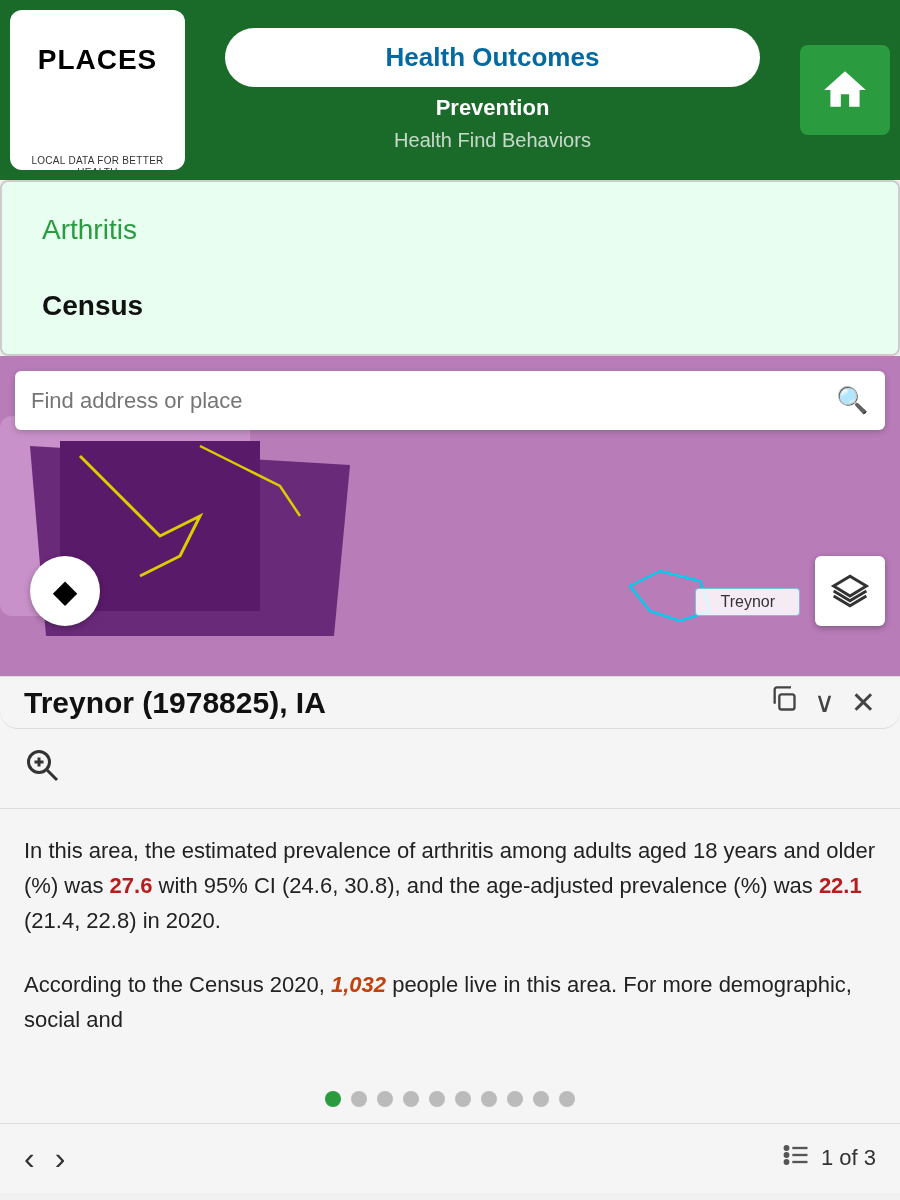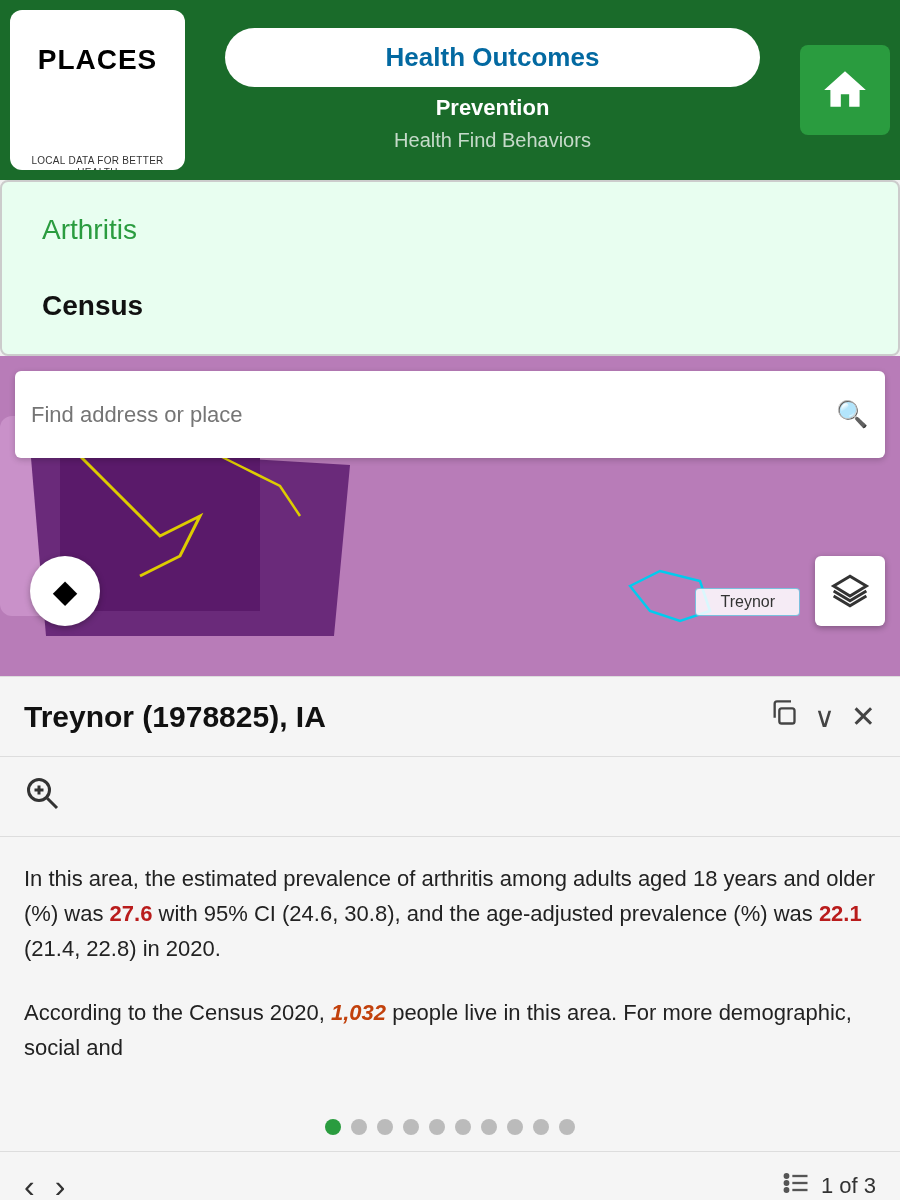--- a/index.html
+++ b/index.html
@@ -148,21 +148,21 @@
     
     .map-search-bar {
       position: absolute;
       top: 15px;
       left: 15px;
       right: 15px;
       display: flex;
       align-items: center;
       background: white;
       border-radius: 6px;
-      padding: 28px 16px;
+      padding: 14px 16px;
       z-index: 10;
       box-shadow: 0 2px 6px rgba(0,0,0,0.2);
     }
 
     .map-search-input {
       flex: 1;
       border: none;
       outline: none;
       font-size: 22px;
       color: #888;
@@ -224,24 +224,25 @@
     }
 
     
     .popup-panel {
       background: #f5f5f5;
       border-top: 1px solid #ddd;
     }
 
     .popup-header {
       display: flex;
-      align-items: flex-end;
-      padding: 22px 24px;
+      align-items: center;
+      padding: 8px 24px;
       border-bottom: 1px solid #ddd;
       gap: 16px;
+      border-radius: 18px;
     }
 
     .popup-title {
       flex: 1;
       font-size: 30px;
       font-weight: 700;
       color: #111;
     }
 
     .popup-copy-icon {

